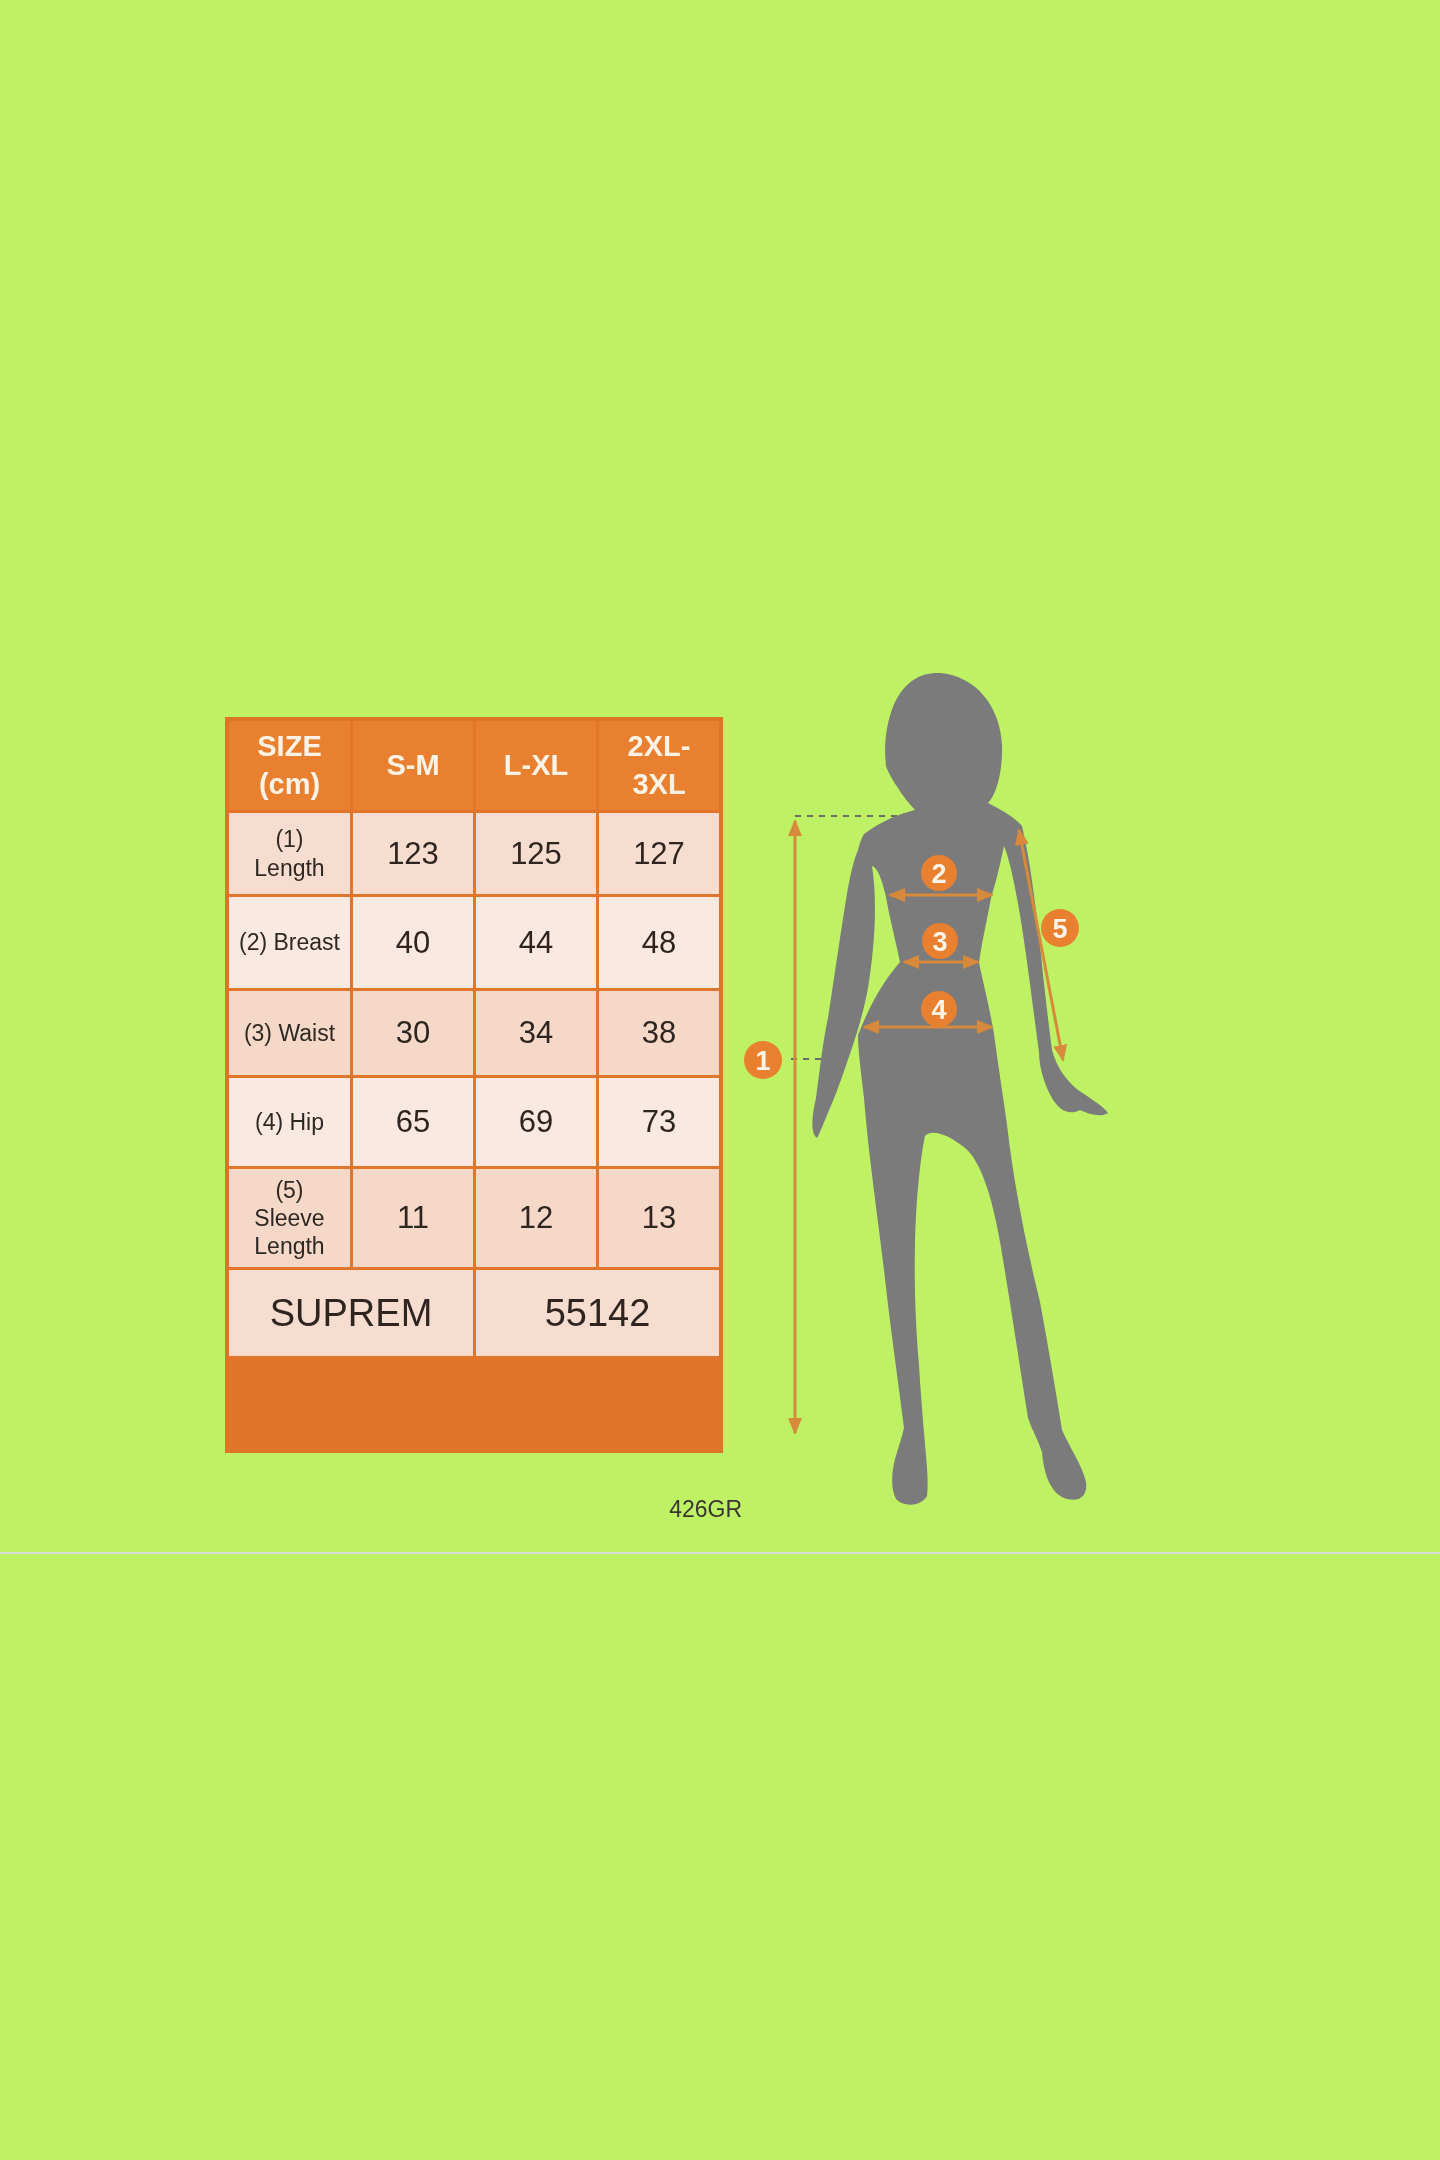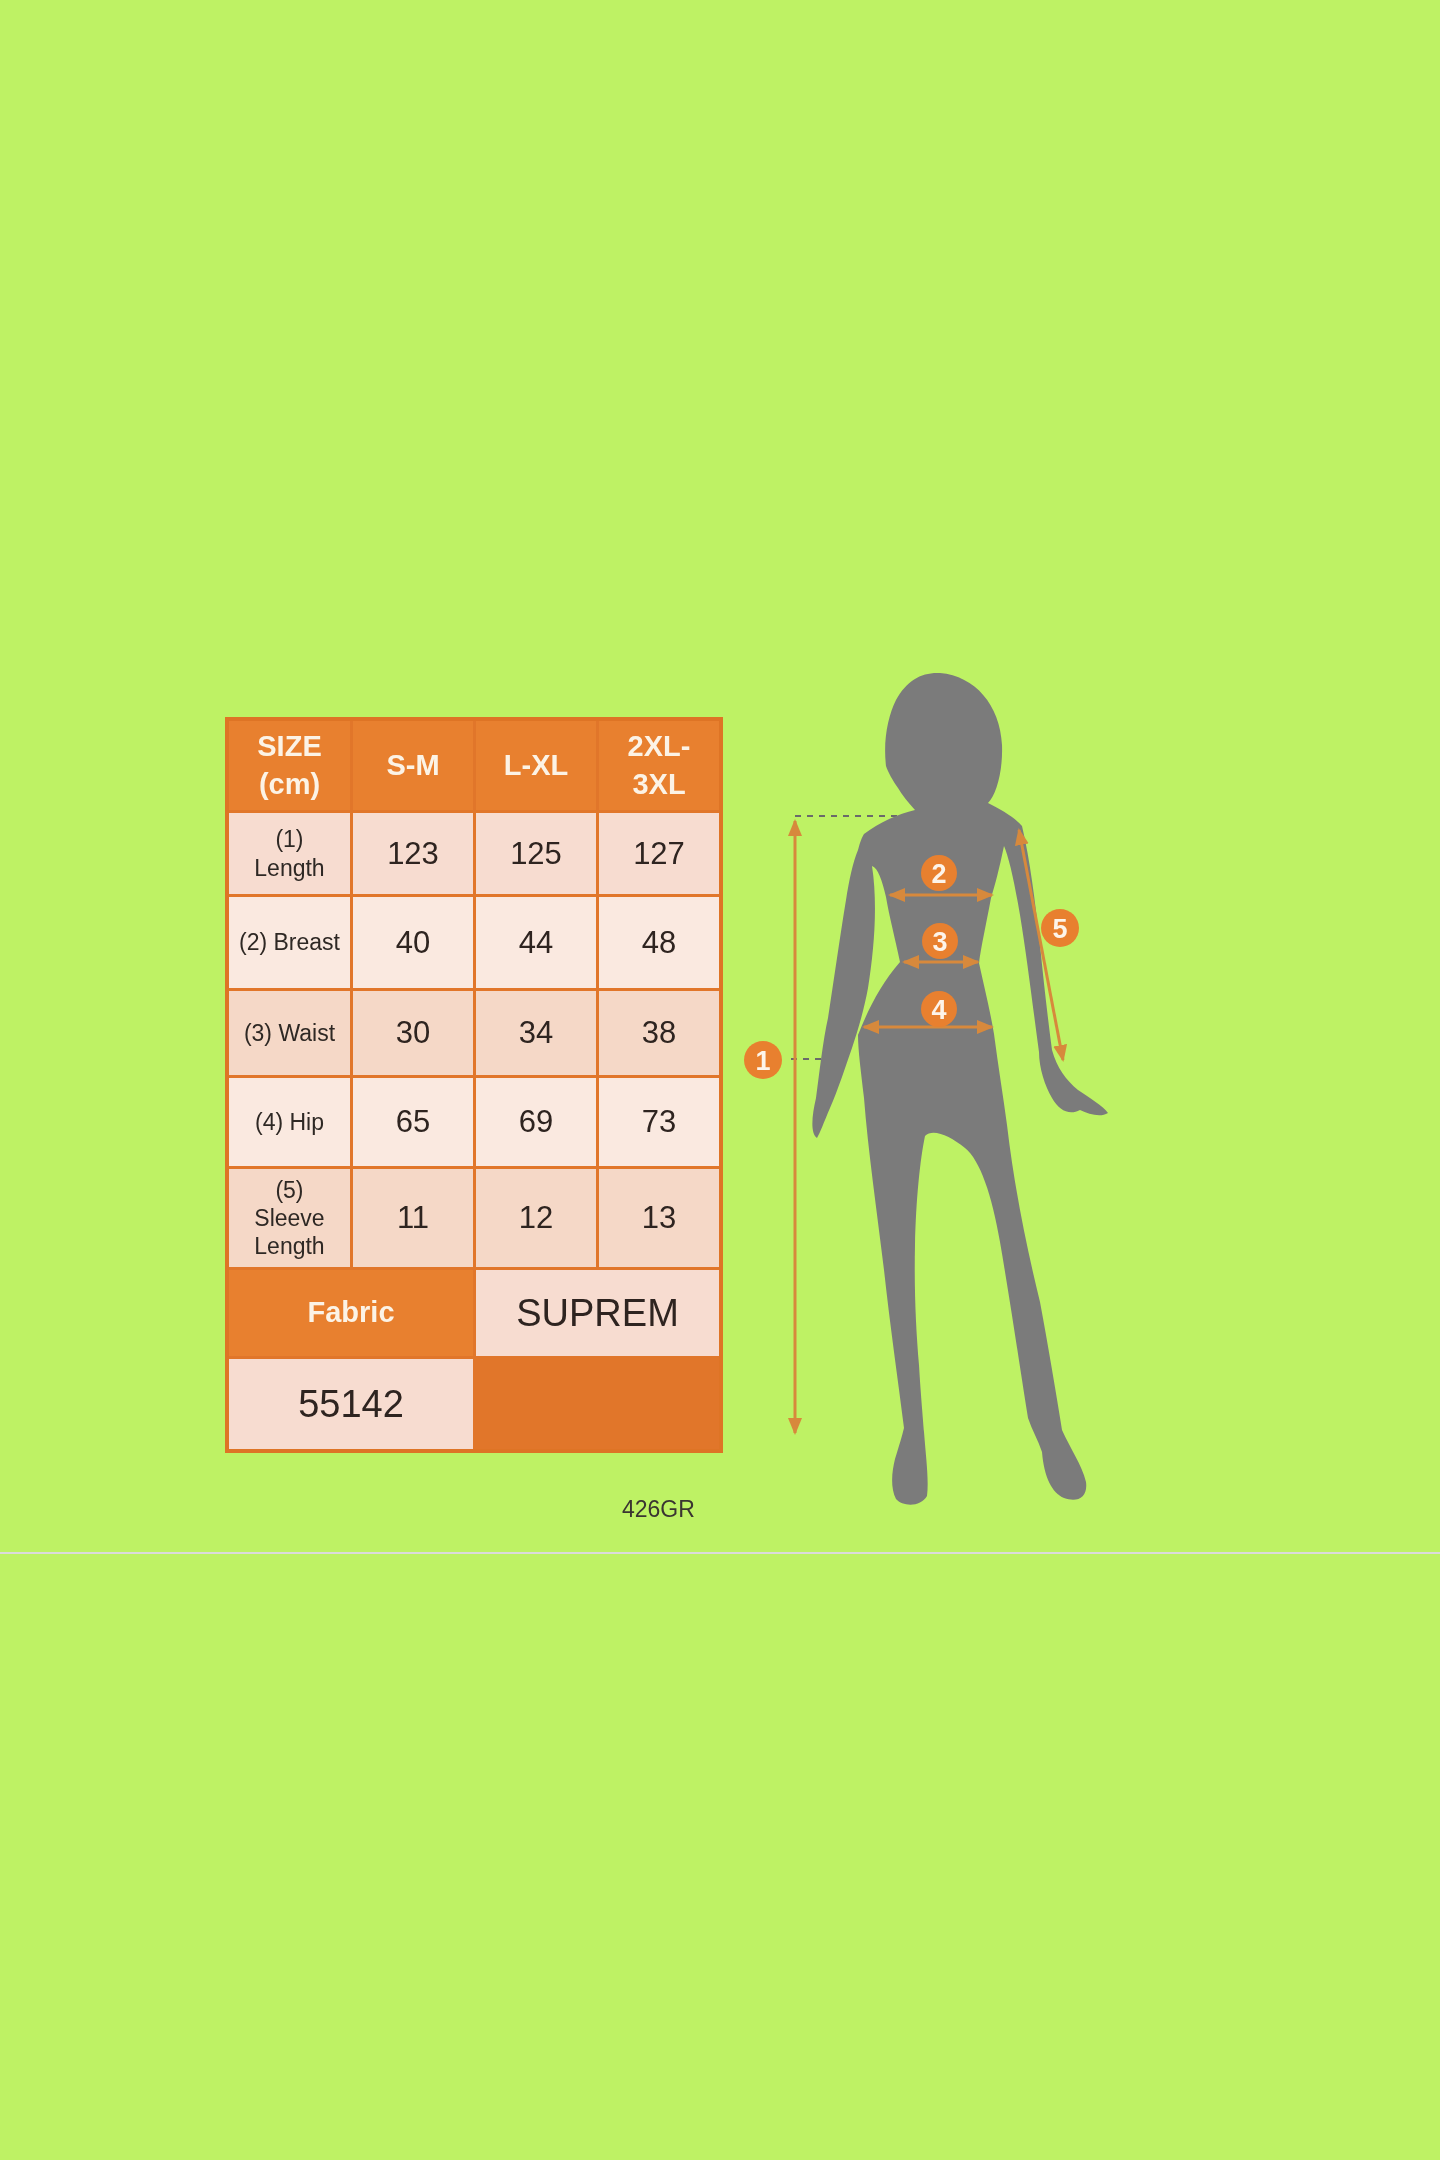--- a/index.html
+++ b/index.html
@@ -30,21 +30,21 @@
   .fab{font-size:38px;color:#2e2420;}
   .sp2{grid-column:span 2;}
   
   .fig{position:absolute;left:0;top:0;width:1440px;height:2160px;}
   .marker-num{
     font-family:"Liberation Sans",sans-serif;font-weight:bold;font-size:27px;
     fill:#fdf4ea;text-anchor:middle;
   }
   
   .footnote{
-    position:absolute;left:622px;top:1496px;width:120px;text-align:left;
+    position:absolute;left:622px;top:1496px;width:120px;text-align:right;
     font-size:23px;color:#3a3531;letter-spacing:0px;
   }
   .separator{
     position:absolute;left:0;top:1552px;width:1440px;height:2px;background:#dbdbdb;
   }
 </style>
 </head>
 <body>
 
 <div class="page">
@@ -79,21 +79,20 @@
     <div class="cell num shade-b">69</div>
     <div class="cell num shade-b">73</div>
 
     <div class="cell lab">(5)
 Sleeve
 Length</div>
     <div class="cell num">11</div>
     <div class="cell num">12</div>
     <div class="cell num">13</div>
 
-    <div class="cell th sp2">Fabric</div>
 
     <div class="cell fab shade-c sp2">SUPREM</div>
     <div class="cell fab shade-c sp2">55142</div>
   </div>
 
   <svg class="fig" viewBox="0 0 1440 2160">
     <defs>
       <marker id="ah" markerUnits="userSpaceOnUse" markerWidth="18" markerHeight="14" refX="15" refY="7" orient="auto-start-reverse">
         <path d="M0 0 L17 7 L0 14 Z" fill="#d7893c"></path>
       </marker>

